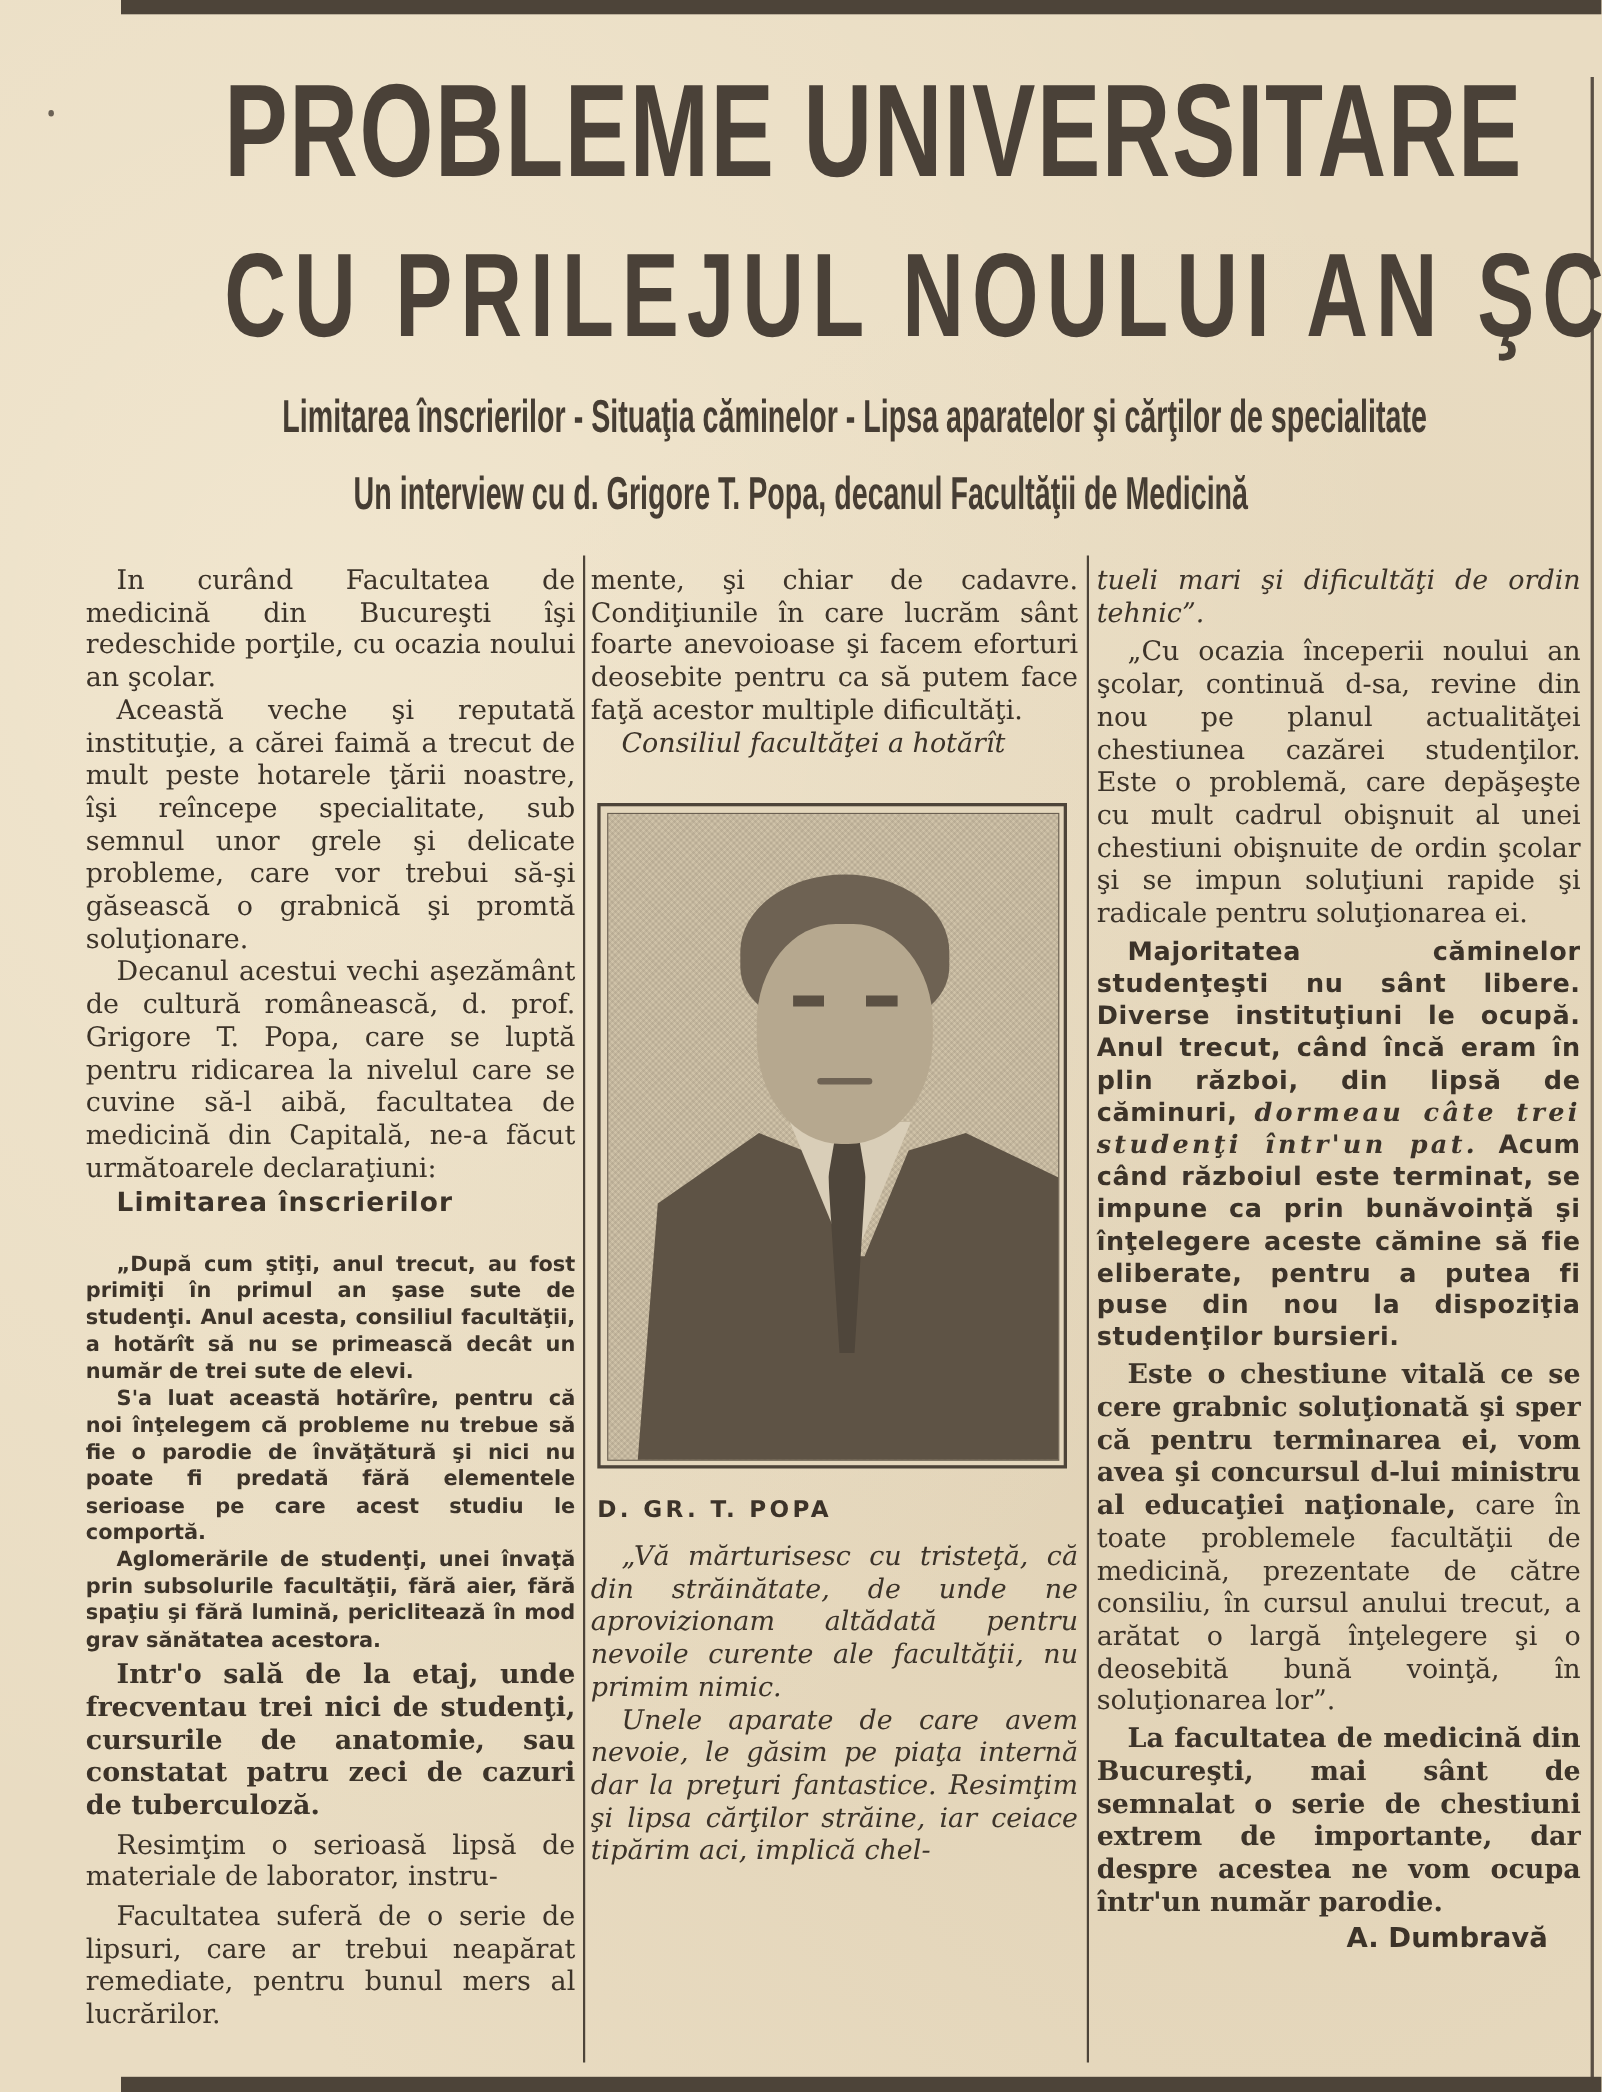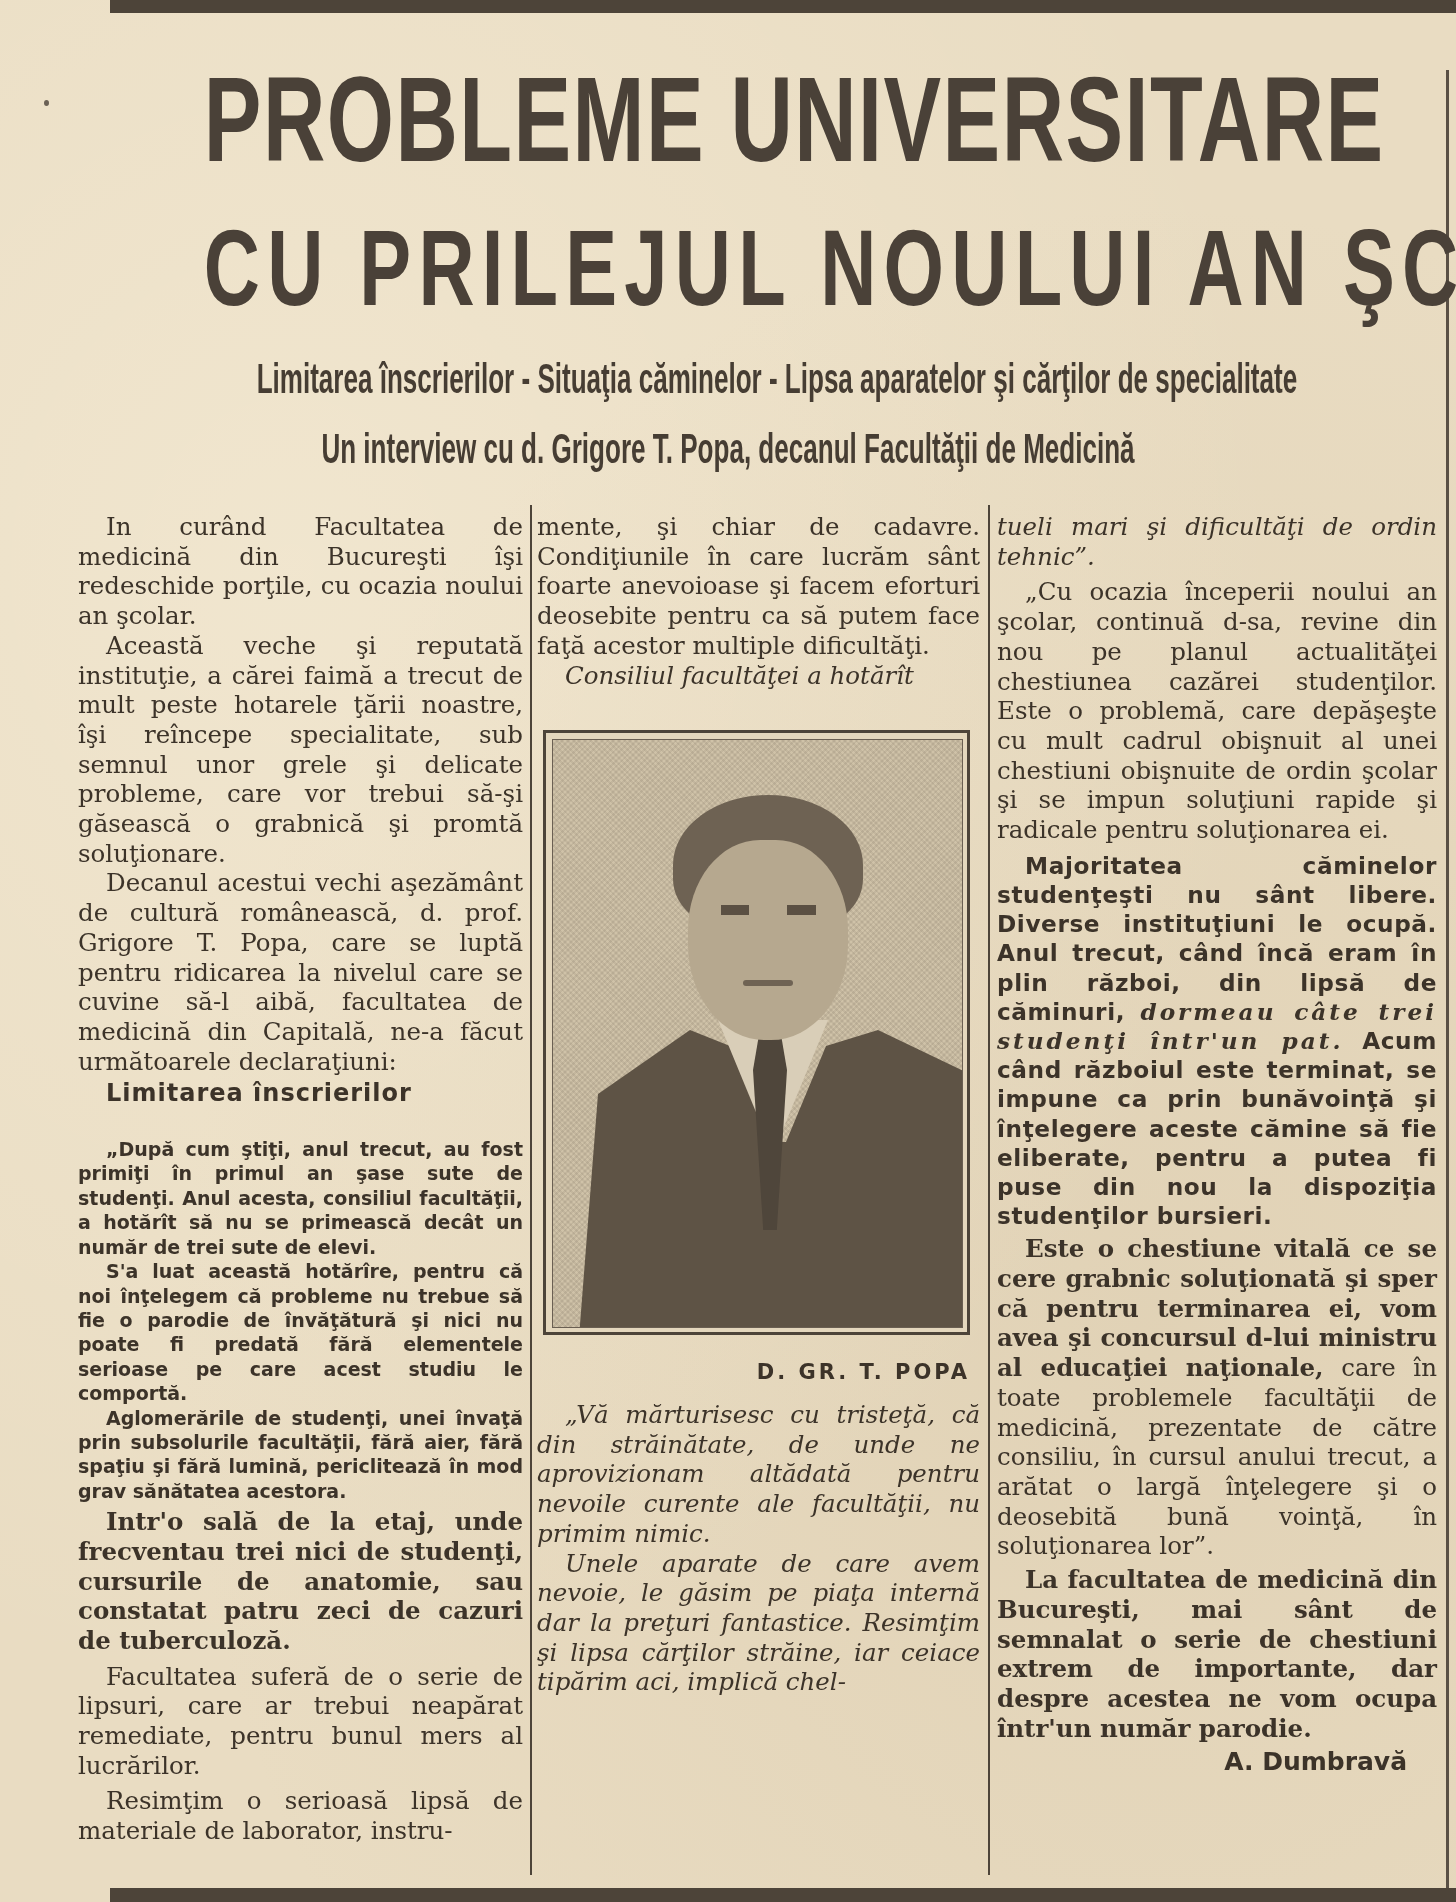--- a/index.html
+++ b/index.html
@@ -69,21 +69,21 @@
   }
   .portrait-hair { position:absolute; left:120px; top:55px; width:190px; height:140px; border-radius:50% 50% 40% 40%; background:#6e6253; }
   .portrait-face { position:absolute; left:135px; top:100px; width:160px; height:200px; border-radius:45% 45% 48% 48%; background:#b6a88f; }
   .portrait-eyes { position:absolute; left:168px; top:165px; width:95px; height:10px; background:linear-gradient(90deg,#5b5043 0 30%, transparent 30% 70%, #5b5043 70%); }
   .portrait-mouth { position:absolute; left:190px; top:240px; width:50px; height:6px; background:#6f6354; border-radius:3px; }
   .portrait-collar { position:absolute; left:165px; top:280px; width:110px; height:120px; background:#d9ceb8; clip-path:polygon(0 0,100% 0,55% 100%,45% 100%); }
   .portrait-tie { position:absolute; left:200px; top:290px; width:34px; height:200px; background:#4f463b; clip-path:polygon(20% 0,80% 0,100% 20%,70% 100%,30% 100%,0 20%); }
   .portrait-suit { position:absolute; left:25px; top:290px; width:400px; height:320px; background:#5e5345;
     clip-path:polygon(28% 0, 38% 5%, 48% 35%, 52% 35%, 62% 5%, 75% 0, 100% 15%, 100% 100%, 0 100%, 5% 20%); }
   .caption {
-    position:absolute; left:543px; width:427px; top:1360px; text-align:right;
+    position:absolute; left:543px; width:427px; top:1360px; text-align:left;
     font-family:"DejaVu Sans", sans-serif; font-weight:bold; font-size:21px; letter-spacing:3px; color:#3c3329;
   }
   .col2-top { top:512px; }
   .col2-bottom { position:absolute; left:537px; width:443px; top:1400px; font-size:24.5px; line-height:29.7px; font-style:italic; color:#3c3329; }
   .col2-bottom p { margin:0; text-align:justify; text-indent:28px; }
 </style>
 </head>
 <body>
 
 <div class="rule-top"></div>
@@ -103,22 +103,22 @@
   <p>In curând Facultatea de medicină din Bucureşti îşi redeschide porţile, cu ocazia noului an şcolar.</p>
   <p>Această veche şi reputată instituţie, a cărei faimă a trecut de mult peste hotarele ţării noastre, îşi reîncepe specialitate, sub semnul unor grele şi delicate probleme, care vor trebui să-şi găsească o grabnică şi promtă soluţionare.</p>
   <p>Decanul acestui vechi aşezământ de cultură românească, d. prof. Grigore T. Popa, care se luptă pentru ridicarea la nivelul care se cuvine să-l aibă, facultatea de medicină din Capitală, ne-a făcut următoarele declaraţiuni:</p>
   <p class="section-head">Limitarea înscrierilor</p>
   <div class="quote bold-sans">
     <p>„După cum ştiţi, anul trecut, au fost primiţi în primul an şase sute de studenţi. Anul acesta, consiliul facultăţii, a hotărît să nu se primească decât un număr de trei sute de elevi.</p>
     <p>S'a luat această hotărîre, pentru că noi înţelegem că probleme nu trebue să fie o parodie de învăţătură şi nici nu poate fi predată fără elementele serioase pe care acest studiu le comportă.</p>
     <p>Aglomerările de studenţi, unei învaţă prin subsolurile facultăţii, fără aier, fără spaţiu şi fără lumină, periclitează în mod grav sănătatea acestora.</p>
   </div>
   <p class="mid-bold" style="margin-top:4px;">Intr'o sală de la etaj, unde frecventau trei nici de studenţi, cursurile de anatomie, sau constatat patru zeci de cazuri de tuberculoză.</p>
+  <p style="margin-top:6px;">Resimţim o serioasă lipsă de materiale de laborator, instru-</p>
   <p style="margin-top:6px;">Facultatea suferă de o serie de lipsuri, care ar trebui neapărat remediate, pentru bunul mers al lucrărilor.</p>
-  <p style="margin-top:6px;">Resimţim o serioasă lipsă de materiale de laborator, instru-</p>
 </div>
 
 <div class="col col2 col2-top">
   <p style="text-indent:0;">mente, şi chiar de cadavre. Condiţiunile în care lucrăm sânt foarte anevoioase şi facem eforturi deosebite pentru ca să putem face faţă acestor multiple dificultăţi.</p>
   <p class="italic">Consiliul facultăţei a hotărît</p>
 </div>
 
 <div class="photo-frame">
   <div class="photo-inner">
     <div class="portrait-suit"></div>

